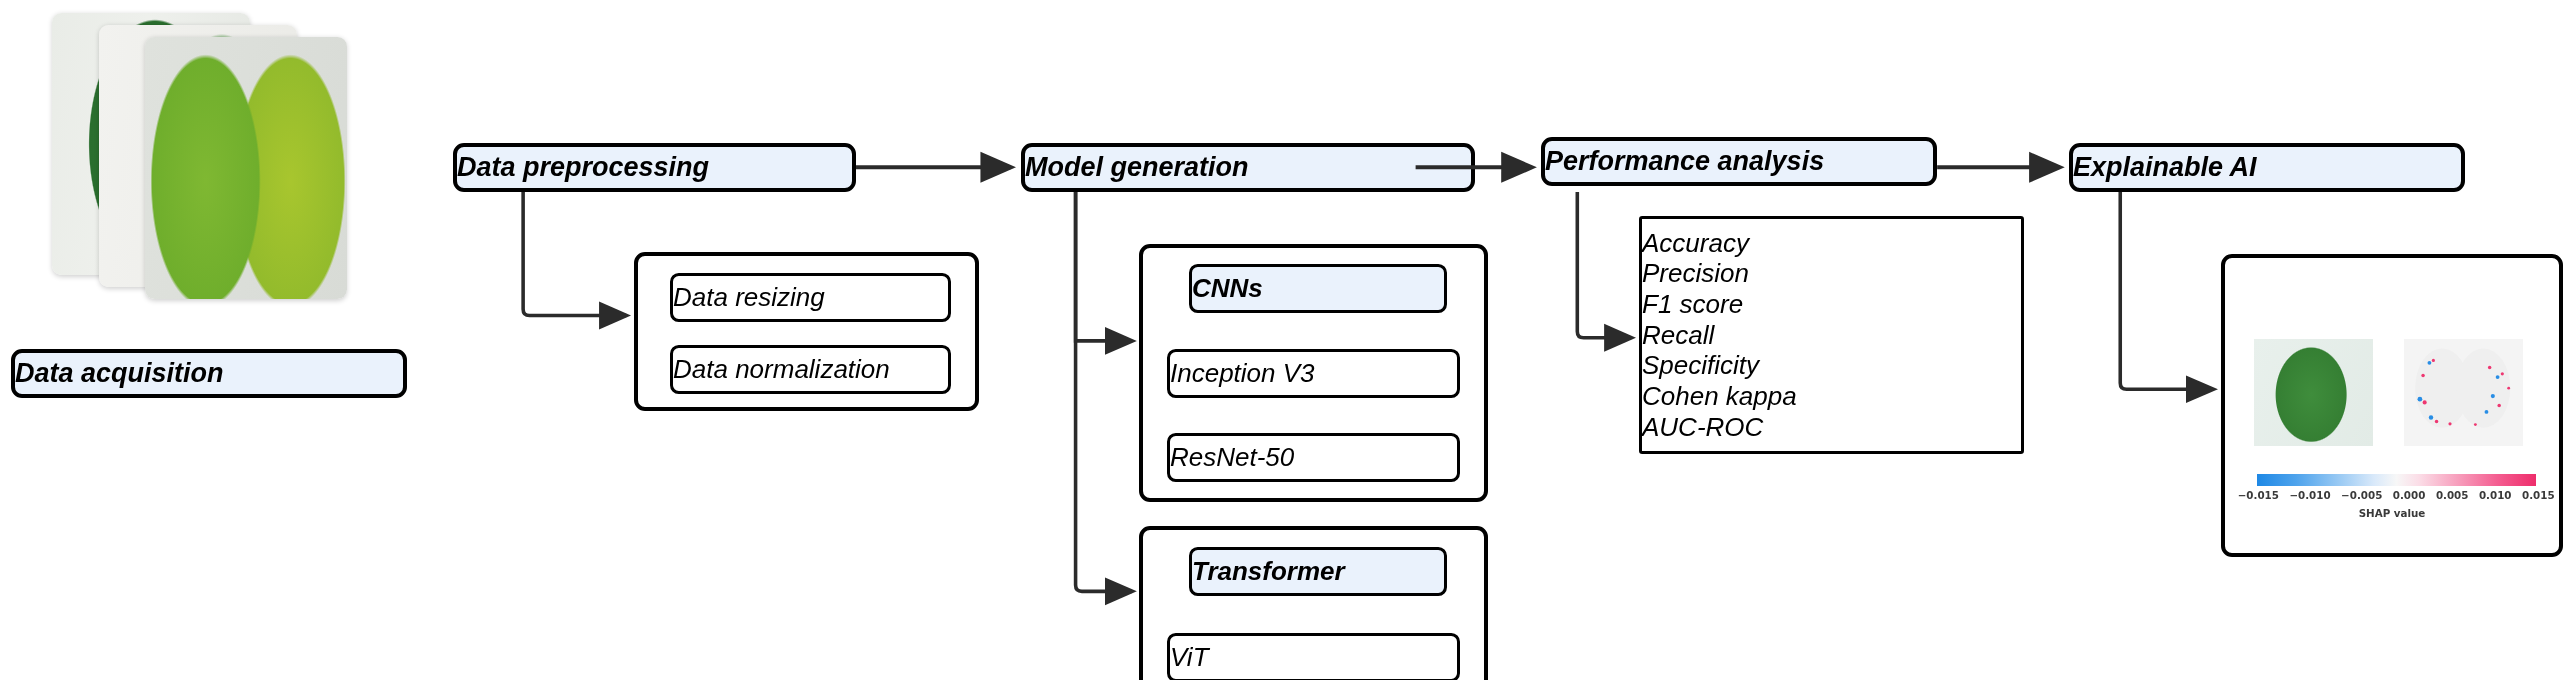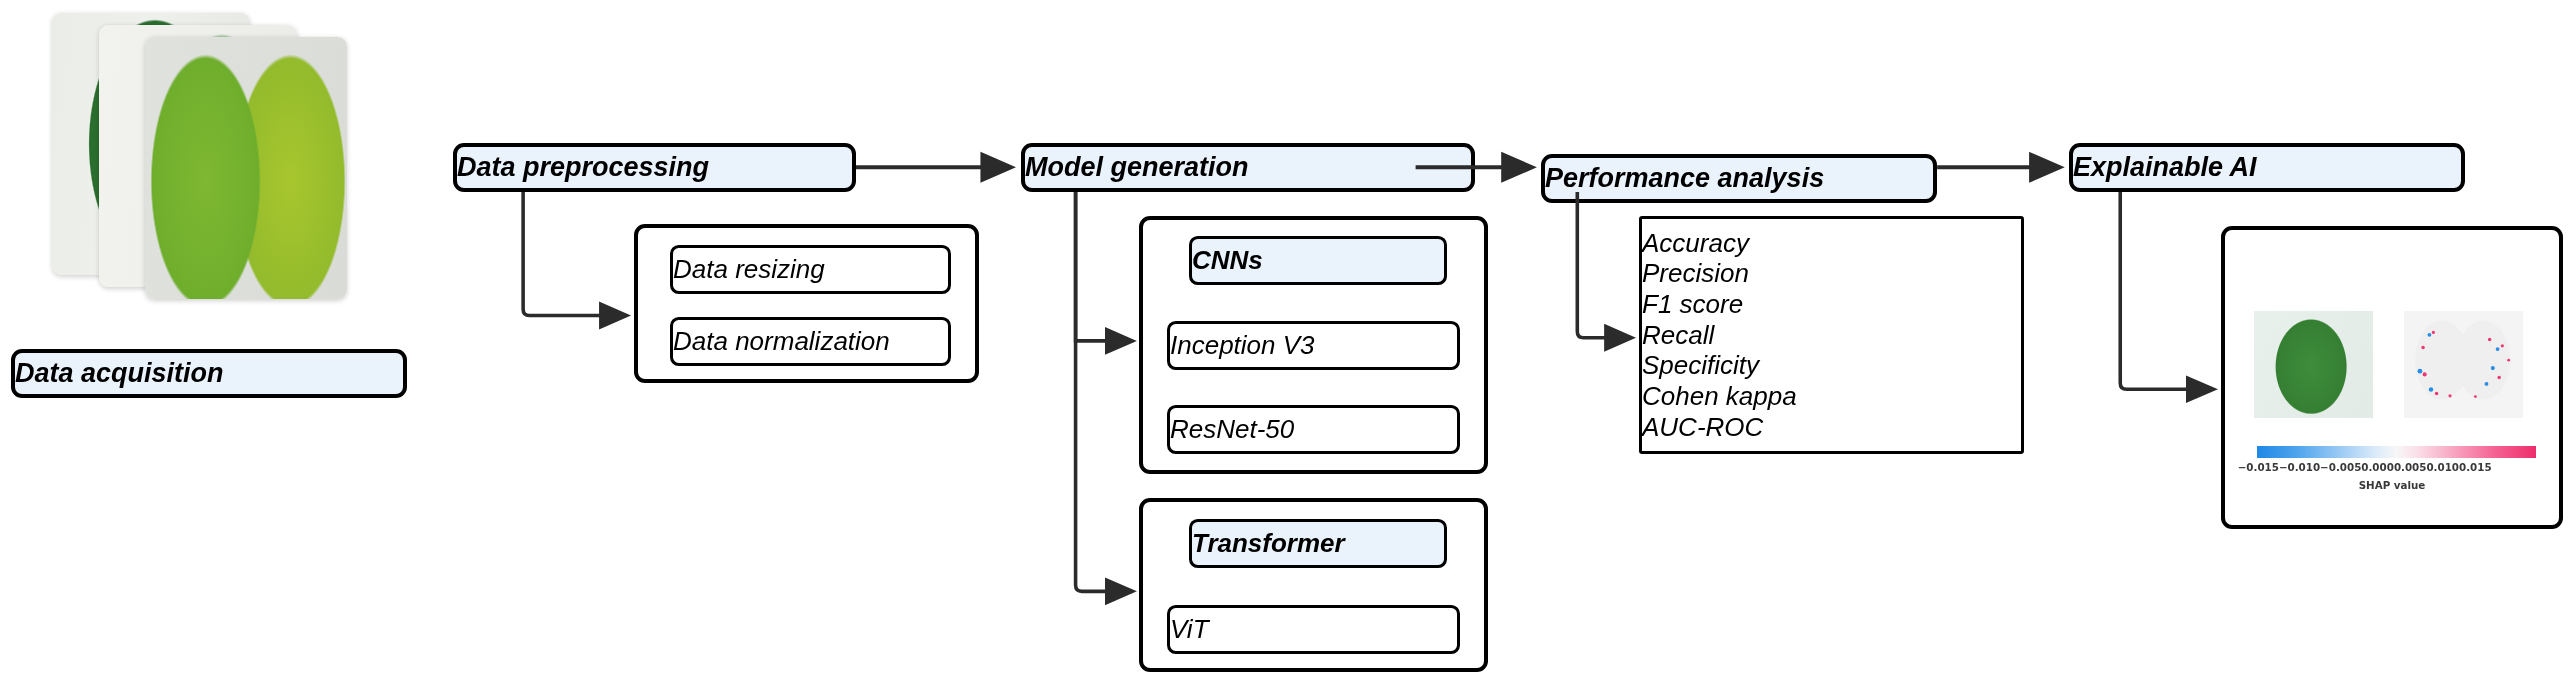--- a/index.html
+++ b/index.html
@@ -49,20 +49,21 @@
   .node.sub.accent {
     background: #eaf2fc;
     font-weight: bold;
   }
   .group {
     position: absolute;
     box-sizing: border-box;
     border: 4px solid #000000;
     border-radius: 11px;
     background: #ffffff;
+    margin-top: 28px;
   }
   .metric-list {
     position: absolute;
     box-sizing: border-box;
     border: 3.2px solid #000000;
     border-radius: 3.2px;
     background: #ffffff;
     display: flex;
     flex-direction: column;
     align-items: flex-start;
@@ -124,20 +125,21 @@
   .cbar {
     position: absolute;
     background: linear-gradient(90deg,
       #1e88e5 0%, #4ea3ec 14%, #9ccbf4 30%, #d9e9fa 42%,
       #f7f7f7 50%,
       #fbdde7 58%, #f79ebc 72%, #f45e91 86%, #ee2d6b 100%);
   }
   .cbar-ticks {
     position: absolute;
     display: flex;
+    justify-content: space-between;
     font-size: 10.3px;
     font-weight: bold;
     color: #3a3a3a;
     font-family: "DejaVu Sans", sans-serif;
   }
   .cbar-label {
     position: absolute;
     width: 100%;
     text-align: center;
     font-size: 10.3px;
@@ -225,21 +227,21 @@
       <path d="M1357,242 L1357,738 Q1357,746 1365,746 L1428,746" stroke="#2b2b2b" stroke-width="4.5" fill="none" marker-end="url(#ah)"></path>
     </svg>
   </div>
 
   <div class="conn" style="left:0; top:0; width:2576px; height:681px;">
     <svg width="2576" height="681" viewBox="0 0 3250 859">
       <path d="M1786,211 L1932,211" stroke="#2b2b2b" stroke-width="5" fill="none" marker-end="url(#ah)"></path>
     </svg>
   </div>
 
-  <div class="node stage-head" style="left:1541px; top:154px; width:396px; height:49px;">
+  <div class="node stage-head" style="left:1541px; top:137px; width:396px; height:49px;">
     <span>Performance analysis</span>
   </div>
 
   <div class="metric-list" style="left:1639px; top:216px; width:385px; height:238px;">
     <div>Accuracy</div>
     <div>Precision</div>
     <div>F1 score</div>
     <div>Recall</div>
     <div>Specificity</div>
     <div>Cohen kappa</div>

